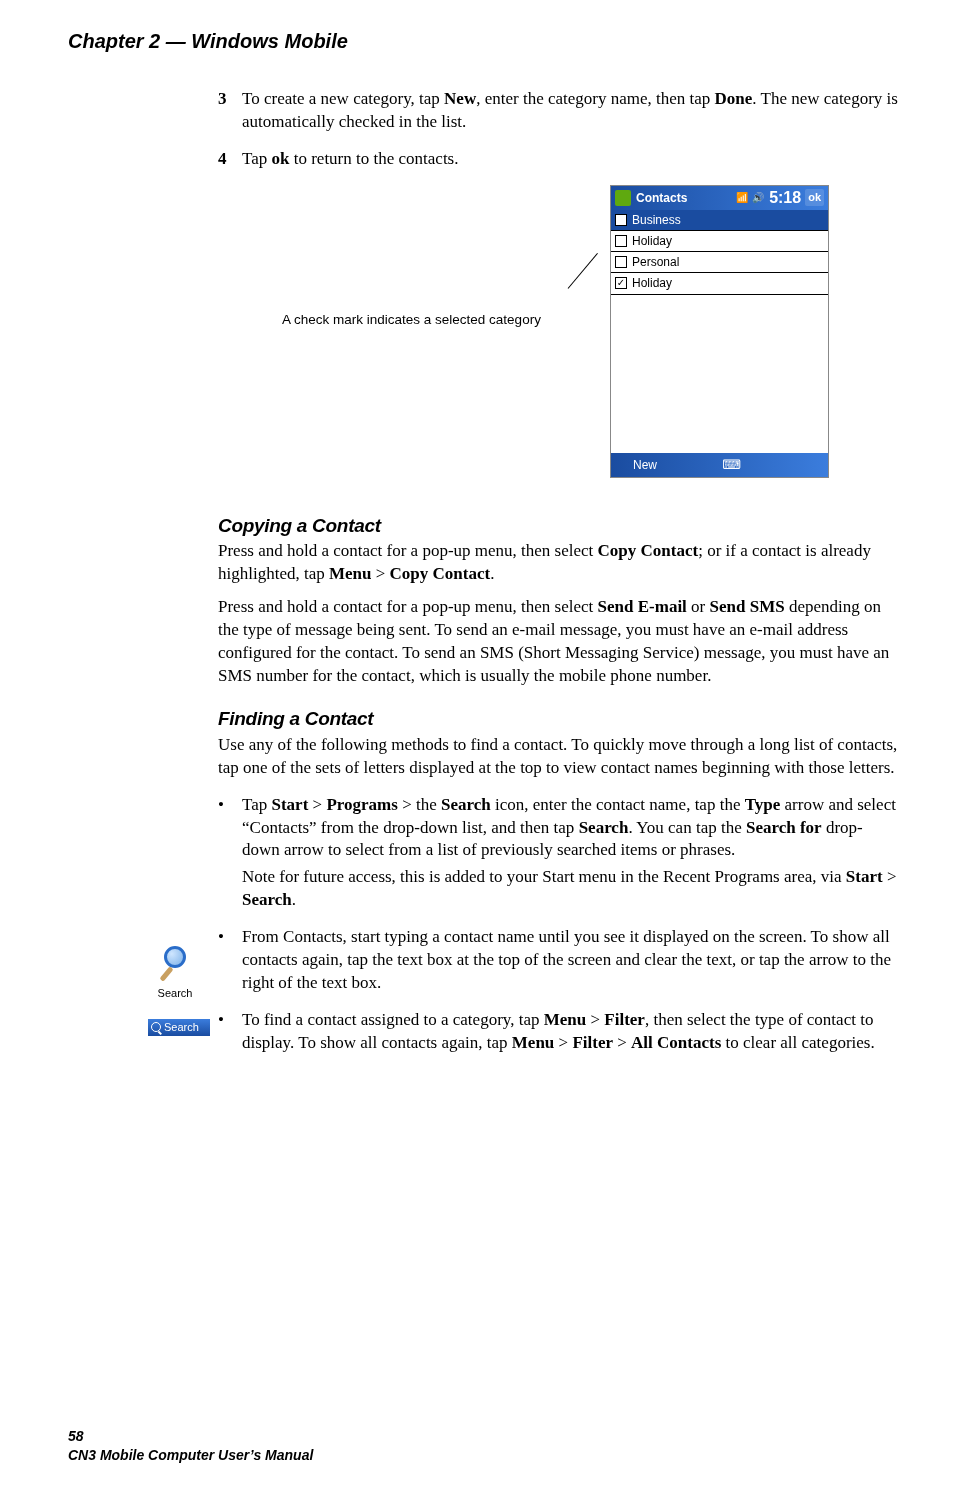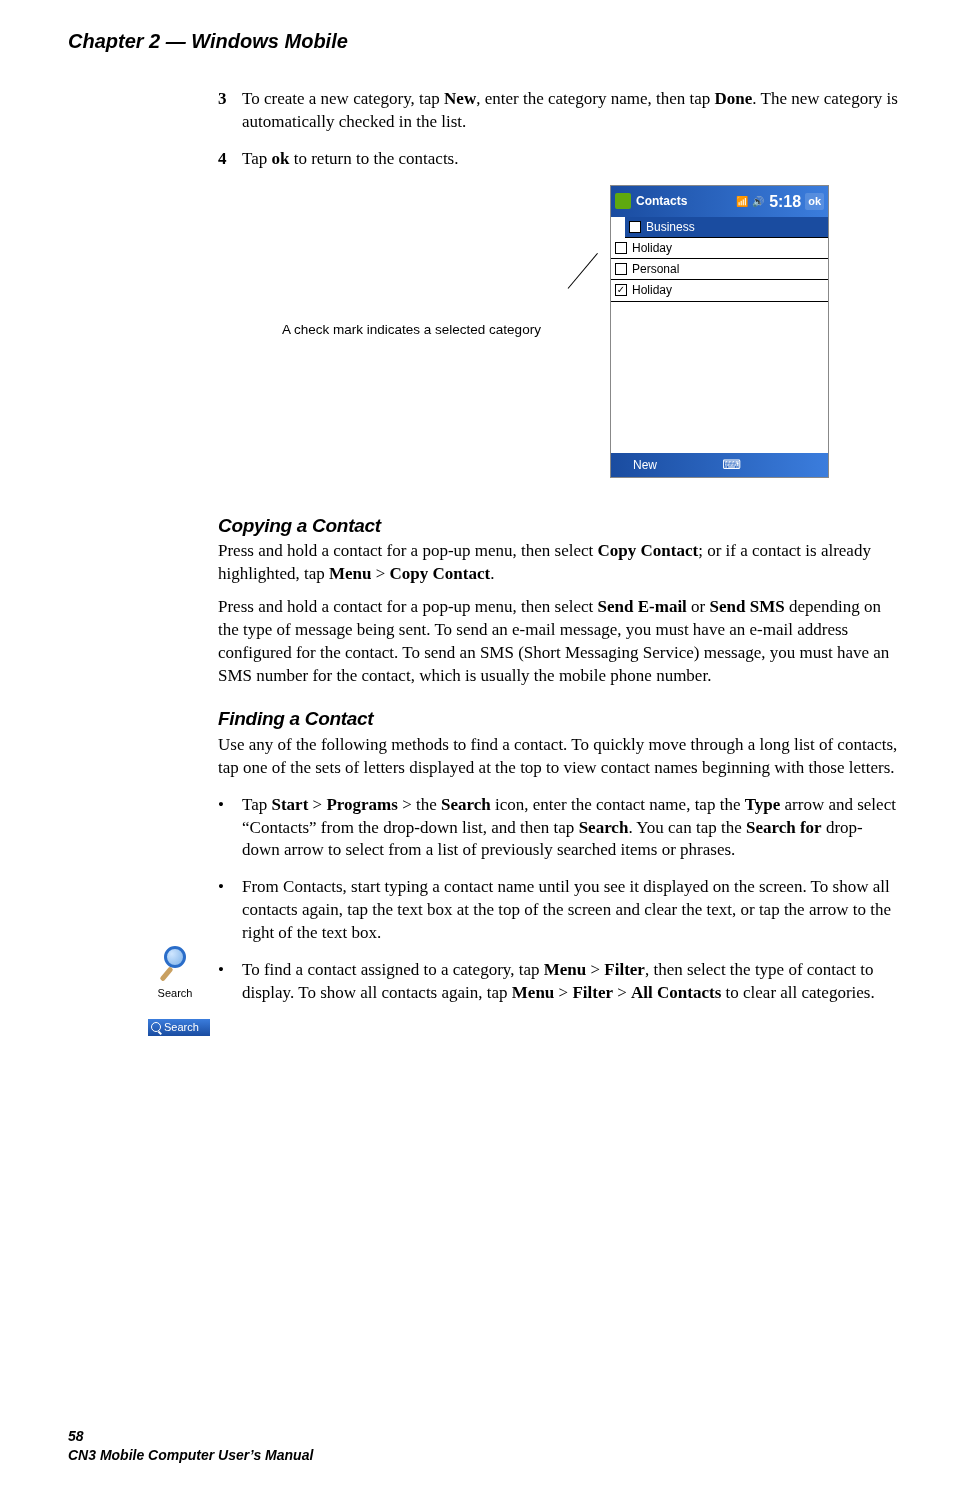--- a/index.html
+++ b/index.html
@@ -46,21 +46,20 @@
       height: 310px;
       margin-top: 8px;
       margin-bottom: 18px;
     }
     .callout-caption {
       position: absolute;
       top: 126px;
       left: 64px;
       font-family: Arial, Helvetica, sans-serif;
       font-size: 13.5px;
-      margin-top: 10px;
     }
     .callout-line {
       position: absolute;
       top: 103px;
       left: 350px;
       width: 46px;
       height: 1px;
       border-top: 1px solid #000;
       transform-origin: left center;
       transform: rotate(-50deg);
@@ -70,21 +69,21 @@
       top: 0;
       left: 392px;
       width: 219px;
       height: 293px;
       border: 1px solid #888;
       background: #fff;
       font-family: Tahoma, Arial, sans-serif;
       font-size: 12px;
     }
     .titlebar {
-      height: 31px;
+      height: 24px;
       background: linear-gradient(to right, #1a4ca0, #3b7ddd);
       color: #fff;
       display: flex;
       align-items: center;
       padding: 0 4px;
       font-weight: bold;
     }
     .titlebar .flag {
       width: 16px; height: 16px;
       background: #5fa90f;
@@ -99,21 +98,20 @@
     .cat-row {
       display: flex;
       align-items: center;
       border-bottom: 1px solid #000;
       padding: 2px 4px;
       font-size: 12px;
     }
     .cat-row.sel {
       background: #1a4ca0;
       color: #fff;
-      margin-left: 14px;
     }
     .cat-row .chk {
       width: 12px; height: 12px;
       border: 1px solid #000;
       background: #fff;
       margin-right: 5px;
       display: inline-flex;
       align-items: center;
       justify-content: center;
       font-size: 10px;
@@ -301,20 +299,23 @@
 
   <div class="section-title">Finding a Contact</div>
   <div class="body-para">Use any of the following methods to find a contact. To quickly move through a long list of contacts, tap one of the sets of letters displayed at the top to view contact names beginning with those letters.</div>
 
   <div class="bullet">
     <div class="dot">•</div>
     <div class="btxt">
       <div>
         <span>Tap </span><span class="bold">Start</span><span> &gt; </span><span class="bold">Programs</span><span> &gt; the </span><span class="bold">Search</span><span> icon, enter the contact name, tap the </span><span class="bold">Type</span><span> arrow and select “Contacts” from the drop-down list, and then tap </span><span class="bold">Search</span><span>. You can tap the </span><span class="bold">Search for</span><span> drop-down arrow to select from a list of previously searched items or phrases.</span>
       </div>
+      <div class="note">
+        <span>Note for future access, this is added to your Start menu in the Recent Programs area, via </span><span class="bold">Start</span><span> &gt; </span><span class="bold">Search</span><span>.</span>
+      </div>
     </div>
   </div>
 
   <div class="bullet">
     <div class="dot">•</div>
     <div class="btxt">From Contacts, start typing a contact name until you see it displayed on the screen. To show all contacts again, tap the text box at the top of the screen and clear the text, or tap the arrow to the right of the text box.</div>
   </div>
 
   <div class="bullet">
     <div class="dot">•</div>

